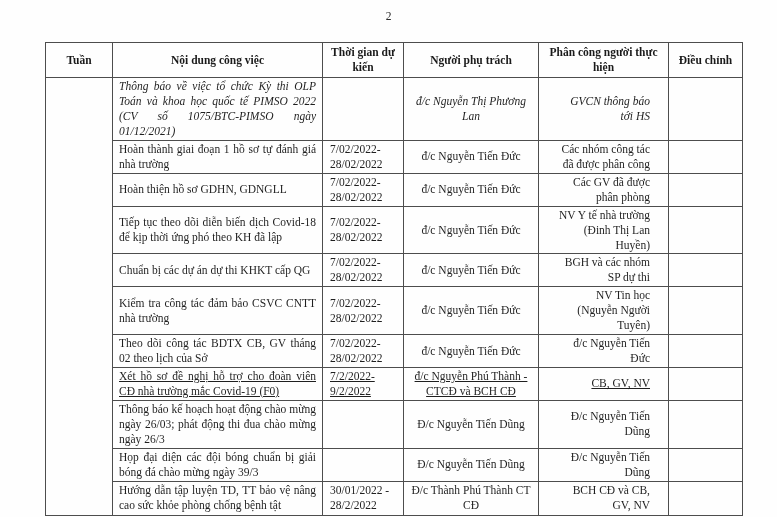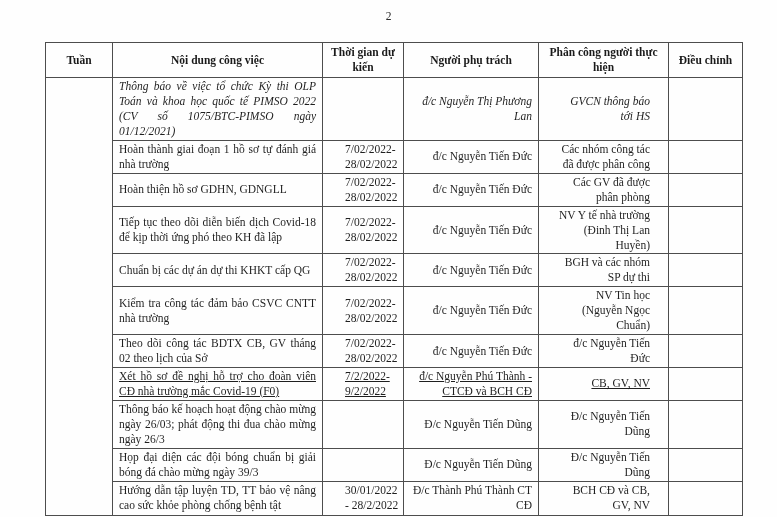--- a/index.html
+++ b/index.html
@@ -50,22 +50,22 @@
   tbody tr:nth-child(4)  { height: 31px; }
   tbody tr:nth-child(5)  { height: 32px; }
   tbody tr:nth-child(6)  { height: 31px; }
   tbody tr:nth-child(7)  { height: 31px; }
   tbody tr:nth-child(8)  { height: 31px; text-decoration: underline; }
   tbody tr:nth-child(9)  { height: 44px; }
   tbody tr:nth-child(10) { height: 31px; }
   tbody tr:nth-child(11) { height: 34px; }
   td.c-week   { text-align: center; }
   td.c-task   { text-align: justify; padding: 1px 6px; }
-  td.c-time   { text-align: left;    padding: 1px 3px 1px 22px; }
-  td.c-person { text-align: right;    padding: 1px 6px; }
+  td.c-time   { text-align: left;    padding: 1px 3px 1px 7px; }
+  td.c-person { text-align: center;    padding: 1px 6px; }
   td.c-assign { text-align: right;    padding: 1px 18px; }
   td.c-adjust { }
 </style>
 </head>
 <body>
 
 <div class="page">
 
   <div class="page-number">2</div>
 
@@ -122,21 +122,21 @@
         <td class="c-task">Chuẩn bị các dự án dự thi KHKT cấp QG</td>
         <td class="c-time">7/02/2022-28/02/2022</td>
         <td class="c-person">đ/c Nguyễn Tiến Đức</td>
         <td class="c-assign">BGH và các nhóm SP dự thi</td>
         <td class="c-adjust"></td>
       </tr>
       <tr>
         <td class="c-task">Kiểm tra công tác đảm bảo CSVC CNTT nhà trường</td>
         <td class="c-time">7/02/2022-28/02/2022</td>
         <td class="c-person">đ/c Nguyễn Tiến Đức</td>
-        <td class="c-assign">NV Tin học (Nguyễn Ngọc Chuẩn)</td>
+        <td class="c-assign">NV Tin học (Nguyễn Người Tuyên)</td>
         <td class="c-adjust"></td>
       </tr>
       <tr>
         <td class="c-task">Theo dõi công tác BDTX CB, GV tháng 02 theo lịch của Sở</td>
         <td class="c-time">7/02/2022-28/02/2022</td>
         <td class="c-person">đ/c Nguyễn Tiến Đức</td>
         <td class="c-assign">đ/c Nguyễn Tiến Đức</td>
         <td class="c-adjust"></td>
       </tr>
       <tr>

